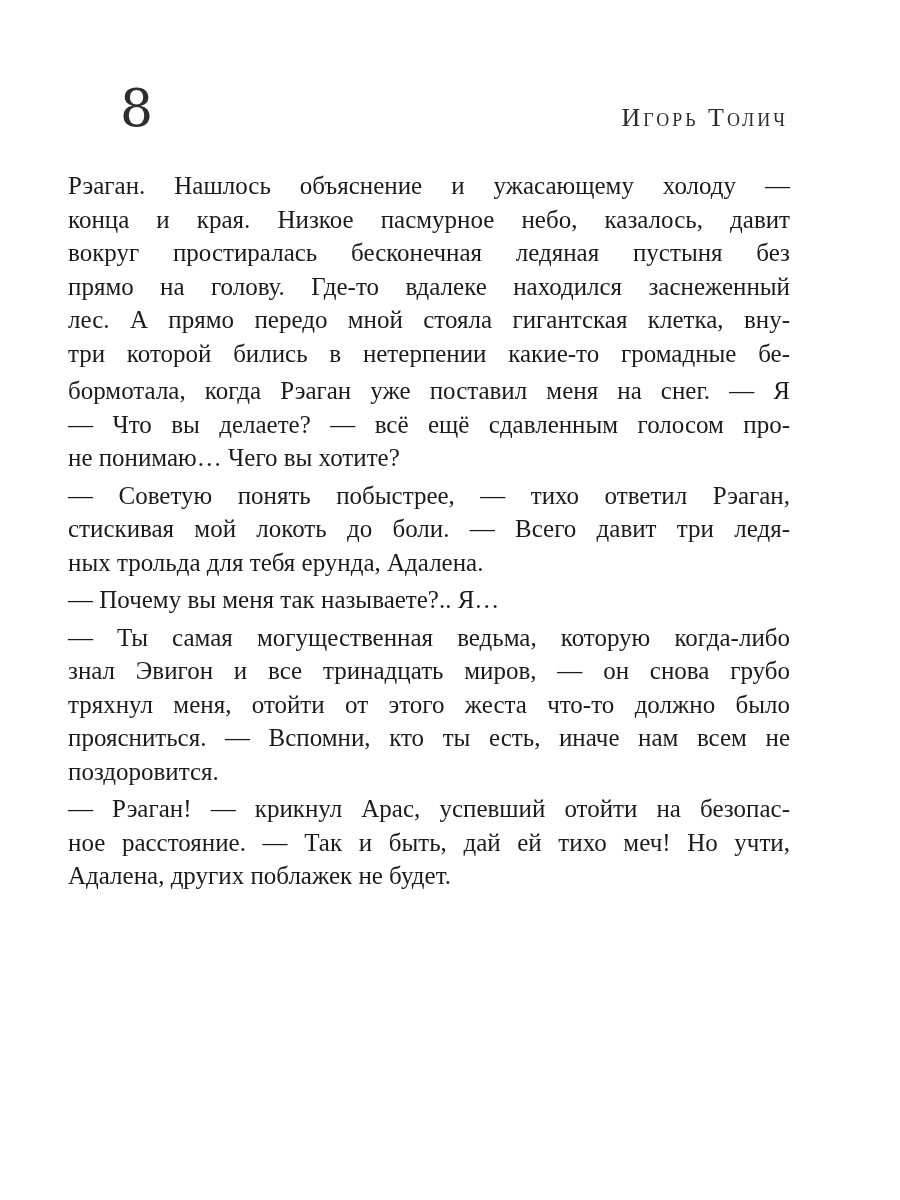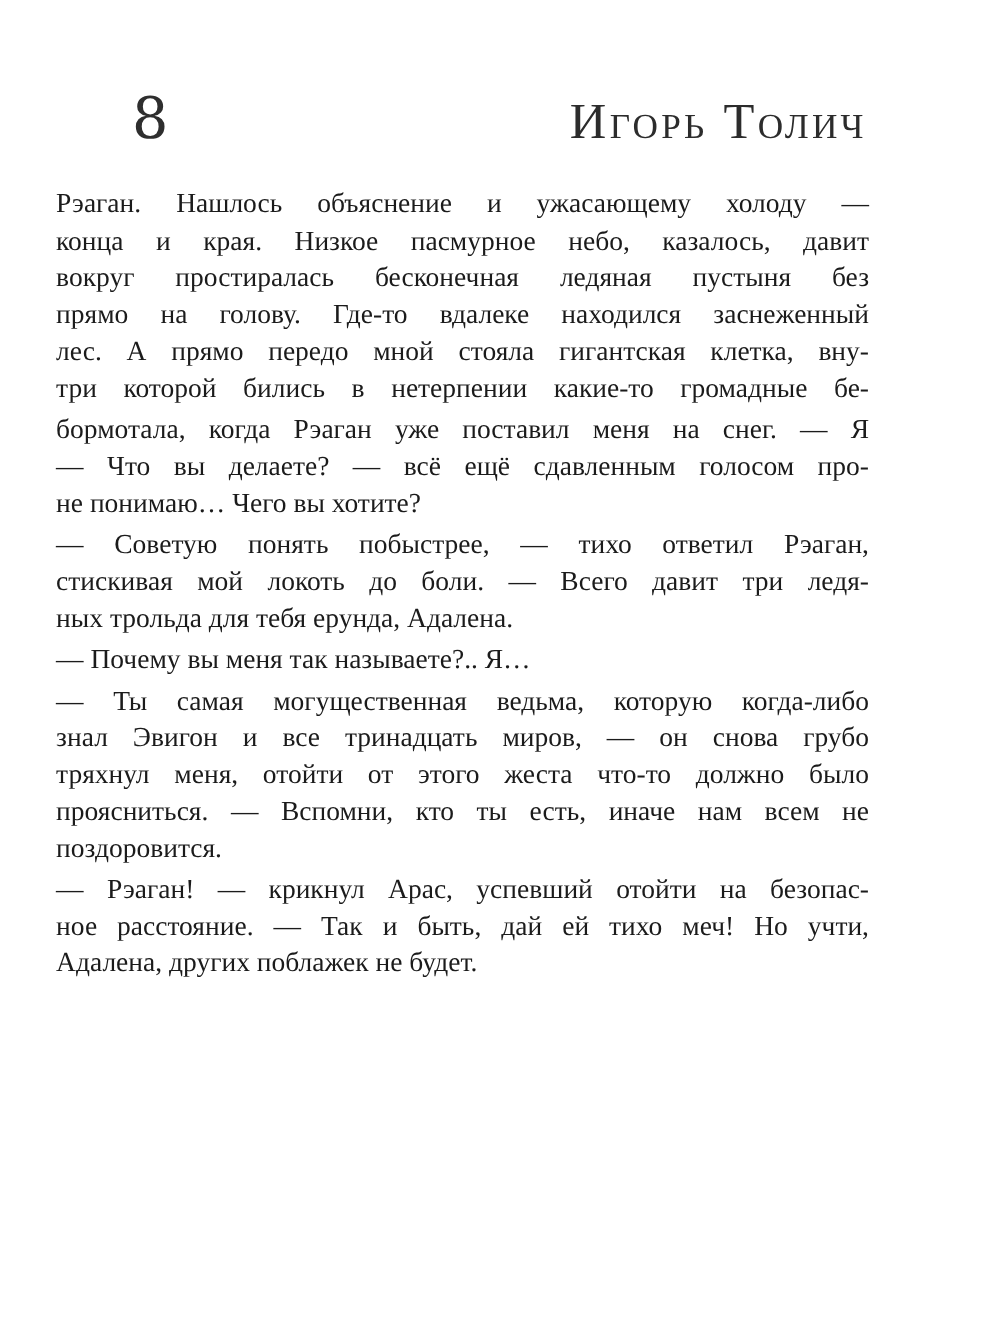--- a/index.html
+++ b/index.html
@@ -30,28 +30,28 @@
   .page-number {
     font-family: "DejaVu Serif", serif;
     font-size: 52px;
     font-weight: 400;
     line-height: 1;
     color: #2e2e2e;
   }
   .author {
     font-family: "Liberation Serif", serif;
     font-variant: small-caps;
-    font-size: 46px;
+    font-size: 26px;
     letter-spacing: 3px;
     line-height: 1;
     color: #2c2c2c;
     white-space: nowrap;
   }
   .text-block {
-    padding: 31px 110px 0 51px;
+    padding: 31px 110px 0 68px;
   }
   .paragraph {
     margin: 0 0 4px 0;
   }
   .line {
     font-size: 25px;
     line-height: 33.5px;
     color: #1b1b1b;
     text-align: justify;
     text-align-last: justify;

